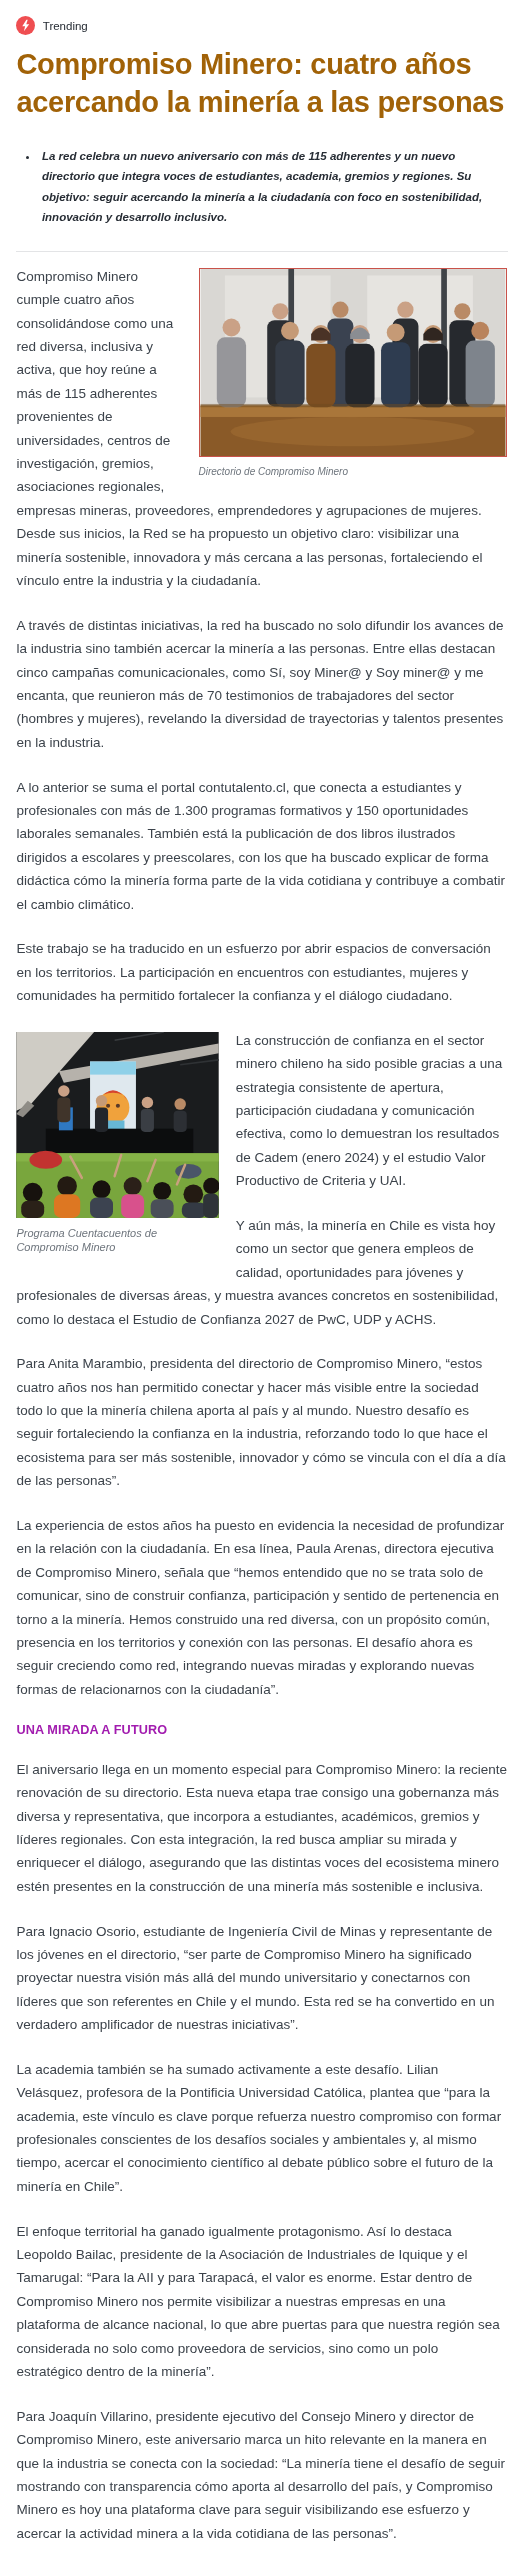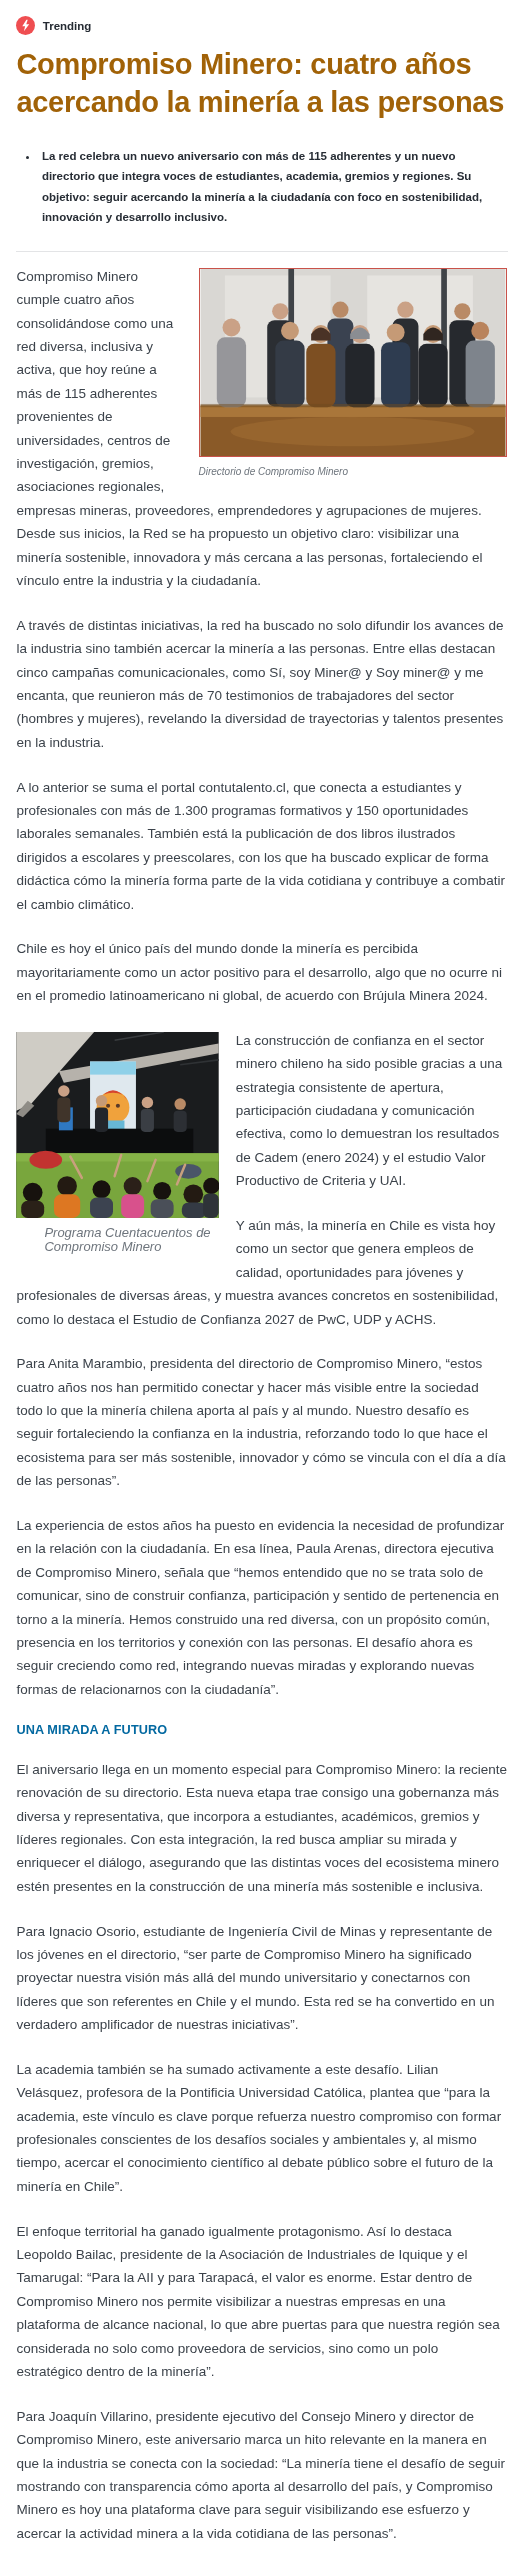--- a/index.html
+++ b/index.html
@@ -10,66 +10,66 @@
     -webkit-font-smoothing:antialiased;
   }
   .container{padding:14.8px 11.5px 28px 16.4px;}
 
   
   .badge-row{display:flex;align-items:center;gap:7.4px;margin:1.6px 0 9.8px 0;}
   .badge-circle{
     width:19px;height:19px;border-radius:50%;
     display:flex;align-items:center;justify-content:center;flex:0 0 auto;
   }
-  .badge-label{font-size:11.5px;font-weight:bold;color:#252b33;}
+  .badge-label{font-size:11.5px;font-weight:normal;color:#252b33;}
 
   
   h1{
     margin:0 0 24.6px 0;
     font-size:29px;line-height:38px;font-weight:bold;
     letter-spacing:-0.3px;color:#a16207;
   }
 
   
   ul.summary{margin:0 0 21.3px 0;padding-left:23px;}
   ul.summary li{
-    font-size:11.5px;line-height:20.5px;font-weight:bold;
+    font-size:11.5px;line-height:20.5px;font-weight:bold;font-style:italic;
     color:#272d35;margin:0;padding-left:2.5px;
   }
 
   hr.divider{
     border:none;border-top:0.8px solid #e3e4e6;
     margin:23px 0 13px 0;
   }
 
   
   .article-body p, .article-body .para{
     font-size:13.5px;line-height:23.4px;color:#3c434b;
     margin:0 0 21.3px 0;
   }
   .article-body h2.subheading{
-    font-size:12.7px;font-weight:bold;color:#0369a1;
+    font-size:12.7px;font-weight:bold;color:#a21caf;
     margin:3.3px 0 21.3px 0;letter-spacing:0.1px;
   }
 
   
   figure{margin:0;}
   figure.fig-right{
     float:right;width:309px;margin:3.3px 0 6.6px 16.4px;
   }
   figure.fig-left{
     float:left;width:203px;margin:3.3px 16.4px 6.6px 0;
   }
   .img-box{display:block;line-height:0;}
   figure.fig-right .img-box svg{border:0.8px solid #c9524a;box-sizing:border-box;}
   figcaption{
     font-style:italic;color:#6e757d;line-height:14px;
   }
   figure.fig-right figcaption{font-size:10px;margin-top:8.2px;}
-  figure.fig-left figcaption{font-size:13px;margin-top:8.2px;margin-left:28px;}
+  figure.fig-left figcaption{font-size:11px;margin-top:8.2px;}
 
   .clearfix::after{content:"";display:block;clear:none;}
 </style>
 </head>
 <body>
 
 <div class="container">
 
   <div class="badge-row">
     <span class="badge-circle" style="background:#ef4e51">
@@ -136,21 +136,21 @@
             <rect x="0" y="166" width="375" height="4" fill="#6e4a1e" opacity="0.5"></rect>
           </svg>
         </span>
         <figcaption>Directorio de Compromiso Minero</figcaption>
       </figure>
       <span>Compromiso Minero cumple cuatro años consolidándose como una red diversa, inclusiva y activa, que hoy reúne a más de 115 adherentes provenientes de universidades, centros de investigación, gremios, asociaciones regionales, empresas mineras, proveedores, emprendedores y agrupaciones de mujeres. Desde sus inicios, la Red se ha propuesto un objetivo claro: visibilizar una minería sostenible, innovadora y más cercana a las personas, fortaleciendo el vínculo entre la industria y la ciudadanía.</span>
     </div>
 
     <p>A través de distintas iniciativas, la red ha buscado no solo difundir los avances de la industria sino también acercar la minería a las personas. Entre ellas destacan cinco campañas comunicacionales, como Sí, soy Miner@ y Soy miner@ y me encanta, que reunieron más de 70 testimonios de trabajadores del sector (hombres y mujeres), revelando la diversidad de trayectorias y talentos presentes en la industria.</p>
     <p>A lo anterior se suma el portal contutalento.cl, que conecta a estudiantes y profesionales con más de 1.300 programas formativos y 150 oportunidades laborales semanales.  También está la publicación de dos libros ilustrados dirigidos a escolares y preescolares, con los que ha buscado explicar de forma didáctica cómo la minería forma parte de la vida cotidiana y contribuye a combatir el cambio climático.</p>
-    <p>Chile es hoy el único país del mundo donde la minería es percibida mayoritariamente como un actor positivo para el desarrollo, algo que no ocurre ni en el promedio latinoamericano ni global, de acuerdo con Brújula Minera 2024.</p>
+    <p>Este trabajo se ha traducido en un esfuerzo por abrir espacios de conversación en los territorios. La participación en encuentros con estudiantes, mujeres y comunidades ha permitido fortalecer la confianza y el diálogo ciudadano.</p>
 
     <div class="para clearfix">
       <figure class="fig-left">
         <span class="img-box">
           <svg width="203" height="186" viewBox="0 0 247 227">
             <rect width="247" height="227" fill="#1a1c1e"></rect>
 
             <polygon points="0,0 95,0 18,88 0,96" fill="#cfccc5"></polygon>
             <polygon points="14,84 22,90 8,104 0,100" fill="#8f8c86"></polygon>
             <polygon points="52,48 247,14 247,26 58,62" fill="#b6b2ab"></polygon>

